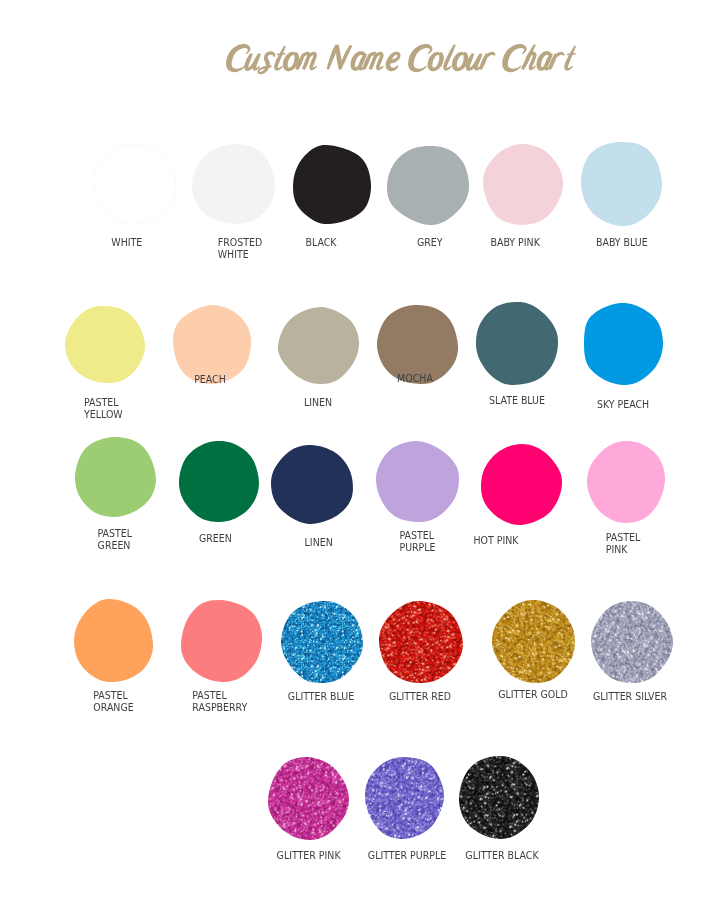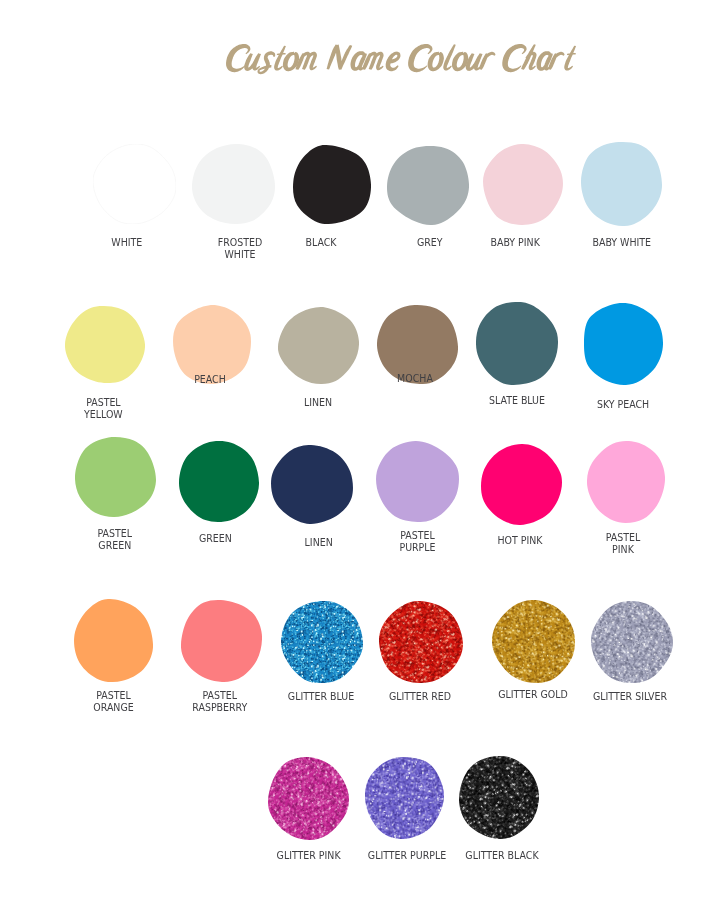--- a/index.html
+++ b/index.html
@@ -3,21 +3,21 @@
 <meta charset="utf-8">
 <style>
   html,body{margin:0;padding:0;}
   body{width:728px;height:899px;background:#fff;overflow:hidden;
        font-family:"DejaVu Sans Condensed","DejaVu Sans",sans-serif;}
   #sheet{position:relative;width:728px;height:899px;background:#fff;}
   #title{position:absolute;left:222px;top:41px;width:358px;height:35.8px;overflow:visible;}
   .sw{position:absolute;left:0;top:0;}
   .blob{position:absolute;display:block;}
   .lbl{position:absolute;transform:translateX(-50%) translateZ(0);white-space:nowrap;
-       text-align:center;font-size:10.5px;line-height:12px;color:#3f3f43;}
+       font-size:10.5px;line-height:12px;color:#3f3f43;}
   .ln{display:block;}
   #defs{position:absolute;width:0;height:0;overflow:hidden;}
 </style>
 </head>
 <body>
 
 <svg id="defs" aria-hidden="true">
     <defs>
       <g id="sk1">
         <rect x="22.6" y="28.0" width="2.3" height="1.5"></rect>
@@ -1009,21 +1009,21 @@
       </svg>
       <div class="lbl" style="left:515.2px;top:235.8px">
         <span class="ln">BABY PINK</span>
       </div>
     </div>
   <div class="sw">
       <svg class="blob" style="left:580.5px;top:142.0px;width:81.0px;height:84.0px" viewBox="0 0 100 100" preserveAspectRatio="none">
         <path d="M92.8 21.6C97.6 30.2 100.6 44.4 99.9 54.3C99.1 64.2 94.6 73.7 88.3 81.1C82.0 88.5 71.5 96.3 62.2 98.8C52.9 101.3 41.3 99.7 32.4 96.2C23.5 92.7 14.2 86.0 8.8 77.8C3.4 69.6 -0.2 57.1 0.0 46.8C0.2 36.5 4.1 23.5 10.0 15.9C16.0 8.4 25.6 3.6 35.8 1.4C46.0 -0.7 61.7 -0.6 71.2 2.8C80.7 6.2 88.0 13.0 92.8 21.6Z" fill="#c3dfec"></path>
       </svg>
       <div class="lbl" style="left:621.8px;top:235.8px">
-        <span class="ln">BABY WHITE</span>
+        <span class="ln">BABY BLUE</span>
       </div>
     </div>
   <div class="sw">
       <svg class="blob" style="left:64.8px;top:306.0px;width:80.0px;height:77.0px" viewBox="0 0 100 100" preserveAspectRatio="none">
         <path d="M0.0 52.9C-0.5 43.0 3.7 31.5 9.1 23.1C14.6 14.7 23.2 5.6 32.8 2.2C42.3 -1.3 57.2 -0.2 66.4 2.5C75.7 5.2 82.6 10.8 88.2 18.6C93.7 26.5 99.4 39.9 100.0 49.9C100.5 59.8 96.5 70.5 91.4 78.5C86.3 86.5 78.0 94.5 69.2 97.8C60.3 101.0 47.8 100.5 38.3 97.9C28.8 95.4 18.5 90.0 12.1 82.5C5.8 75.0 0.5 62.8 0.0 52.9Z" fill="#efea8a"></path>
       </svg>
       <div class="lbl" style="left:103.4px;top:395.8px">
         <span class="ln">PASTEL</span>
         <span class="ln">YELLOW</span>
       </div>
@@ -1099,21 +1099,21 @@
       </svg>
       <div class="lbl" style="left:417.5px;top:529.0px">
         <span class="ln">PASTEL</span>
         <span class="ln">PURPLE</span>
       </div>
     </div>
   <div class="sw">
       <svg class="blob" style="left:480.5px;top:444.3px;width:81.0px;height:81.0px" viewBox="0 0 100 100" preserveAspectRatio="none">
         <path d="M79.6 89.0C71.6 94.8 58.6 99.8 48.7 100.0C38.9 100.2 28.3 95.9 20.5 90.3C12.7 84.8 5.0 76.0 2.0 66.7C-0.9 57.4 -0.6 44.2 2.7 34.6C6.0 25.1 13.8 15.2 21.9 9.4C29.9 3.6 41.6 -0.1 51.0 0.0C60.5 0.1 70.8 4.0 78.7 10.1C86.6 16.2 95.4 27.7 98.4 36.8C101.4 46.0 99.8 56.4 96.6 65.1C93.5 73.8 87.6 83.2 79.6 89.0Z" fill="#ff0171"></path>
       </svg>
-      <div class="lbl" style="left:520.0px;top:534.0px">
+      <div class="lbl" style="left:496px;top:534.0px">
         <span class="ln">HOT PINK</span>
       </div>
     </div>
   <div class="sw">
       <svg class="blob" style="left:586.5px;top:441.0px;width:78.0px;height:82.0px" viewBox="0 0 100 100" preserveAspectRatio="none">
         <path d="M0.3 54.7C-0.9 45.1 1.2 34.8 6.7 26.3C12.1 17.7 23.6 7.4 33.0 3.3C42.5 -0.8 53.9 -0.7 63.3 1.6C72.8 3.9 83.7 10.2 89.8 17.3C95.9 24.3 99.5 34.5 100.0 43.9C100.4 53.4 97.1 65.2 92.5 73.7C87.9 82.3 80.7 90.9 72.1 95.2C63.5 99.4 50.7 101.1 41.0 99.2C31.3 97.3 20.8 91.1 14.0 83.6C7.2 76.2 1.5 64.2 0.3 54.7Z" fill="#ffa8da"></path>
       </svg>
       <div class="lbl" style="left:623.0px;top:531.0px">
         <span class="ln">PASTEL</span>
         <span class="ln">PINK</span>

